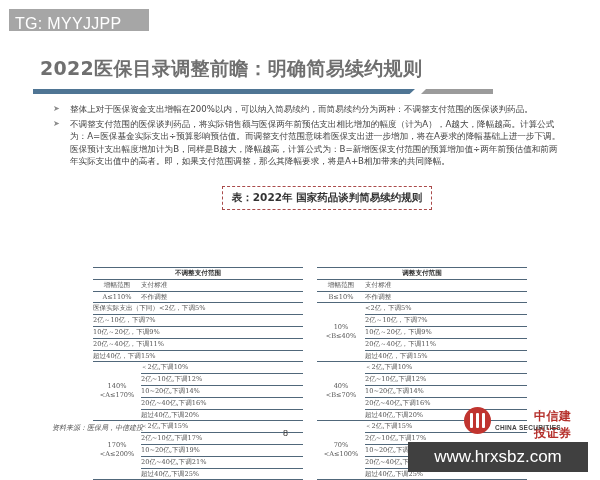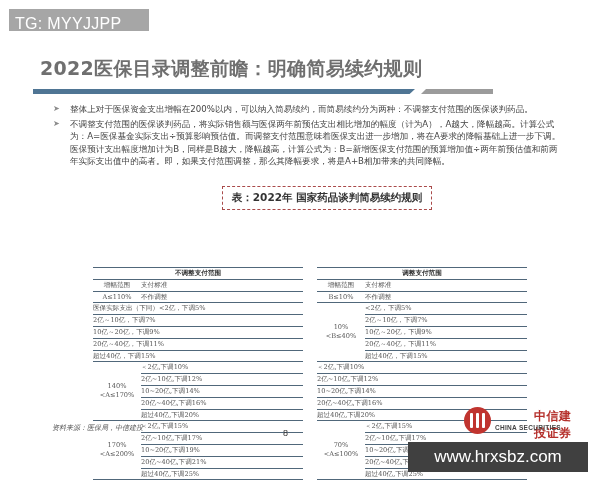--- a/index.html
+++ b/index.html
@@ -138,20 +138,21 @@
       <div class="grange">10%&lt;B≤40%</div>
       <div class="gstds">
         <div class="gstd">&lt;2亿，下调5%</div>
         <div class="gstd">2亿～10亿，下调7%</div>
         <div class="gstd">10亿～20亿，下调9%</div>
         <div class="gstd">20亿～40亿，下调11%</div>
         <div class="gstd">超过40亿，下调15%</div>
       </div>
     </div>
     <div class="group">
+      <div class="grange">40%&lt;B≤70%</div>
       <div class="gstds">
         <div class="gstd">＜2亿,下调10%</div>
         <div class="gstd">2亿~10亿,下调12%</div>
         <div class="gstd">10~20亿,下调14%</div>
         <div class="gstd">20亿~40亿,下调16%</div>
         <div class="gstd">超过40亿,下调20%</div>
       </div>
     </div>
     <div class="group">
       <div class="grange">70%&lt;A≤100%</div>

